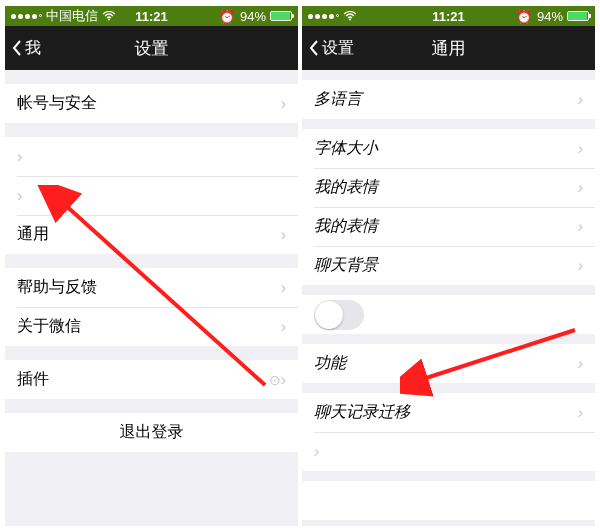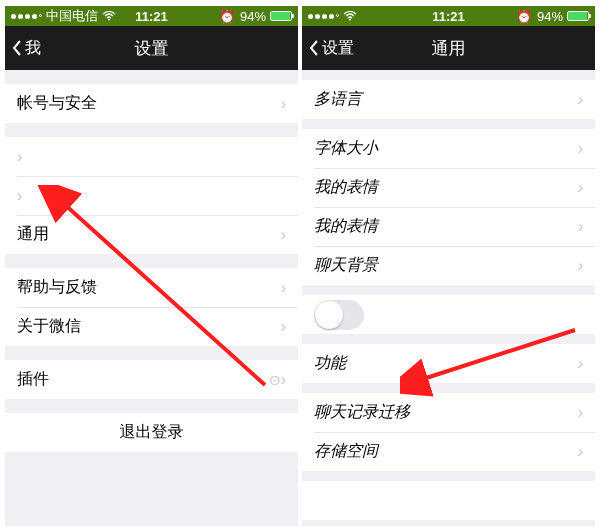--- a/index.html
+++ b/index.html
@@ -188,21 +188,20 @@
           <span class="label">功能</span>
           <span class="disclosure">›</span>
         </div>
       </div>
       <div class="group tight">
         <div class="cell">
           <span class="label">聊天记录迁移</span>
           <span class="disclosure">›</span>
         </div>
         <div class="cell">
-          <span class="label">存储空间</span>
           <span class="disclosure">›</span>
         </div>
       </div>
       <div class="group tight">
         <div class="cell center">
           
         </div>
       </div>
     </div>
   </div>

